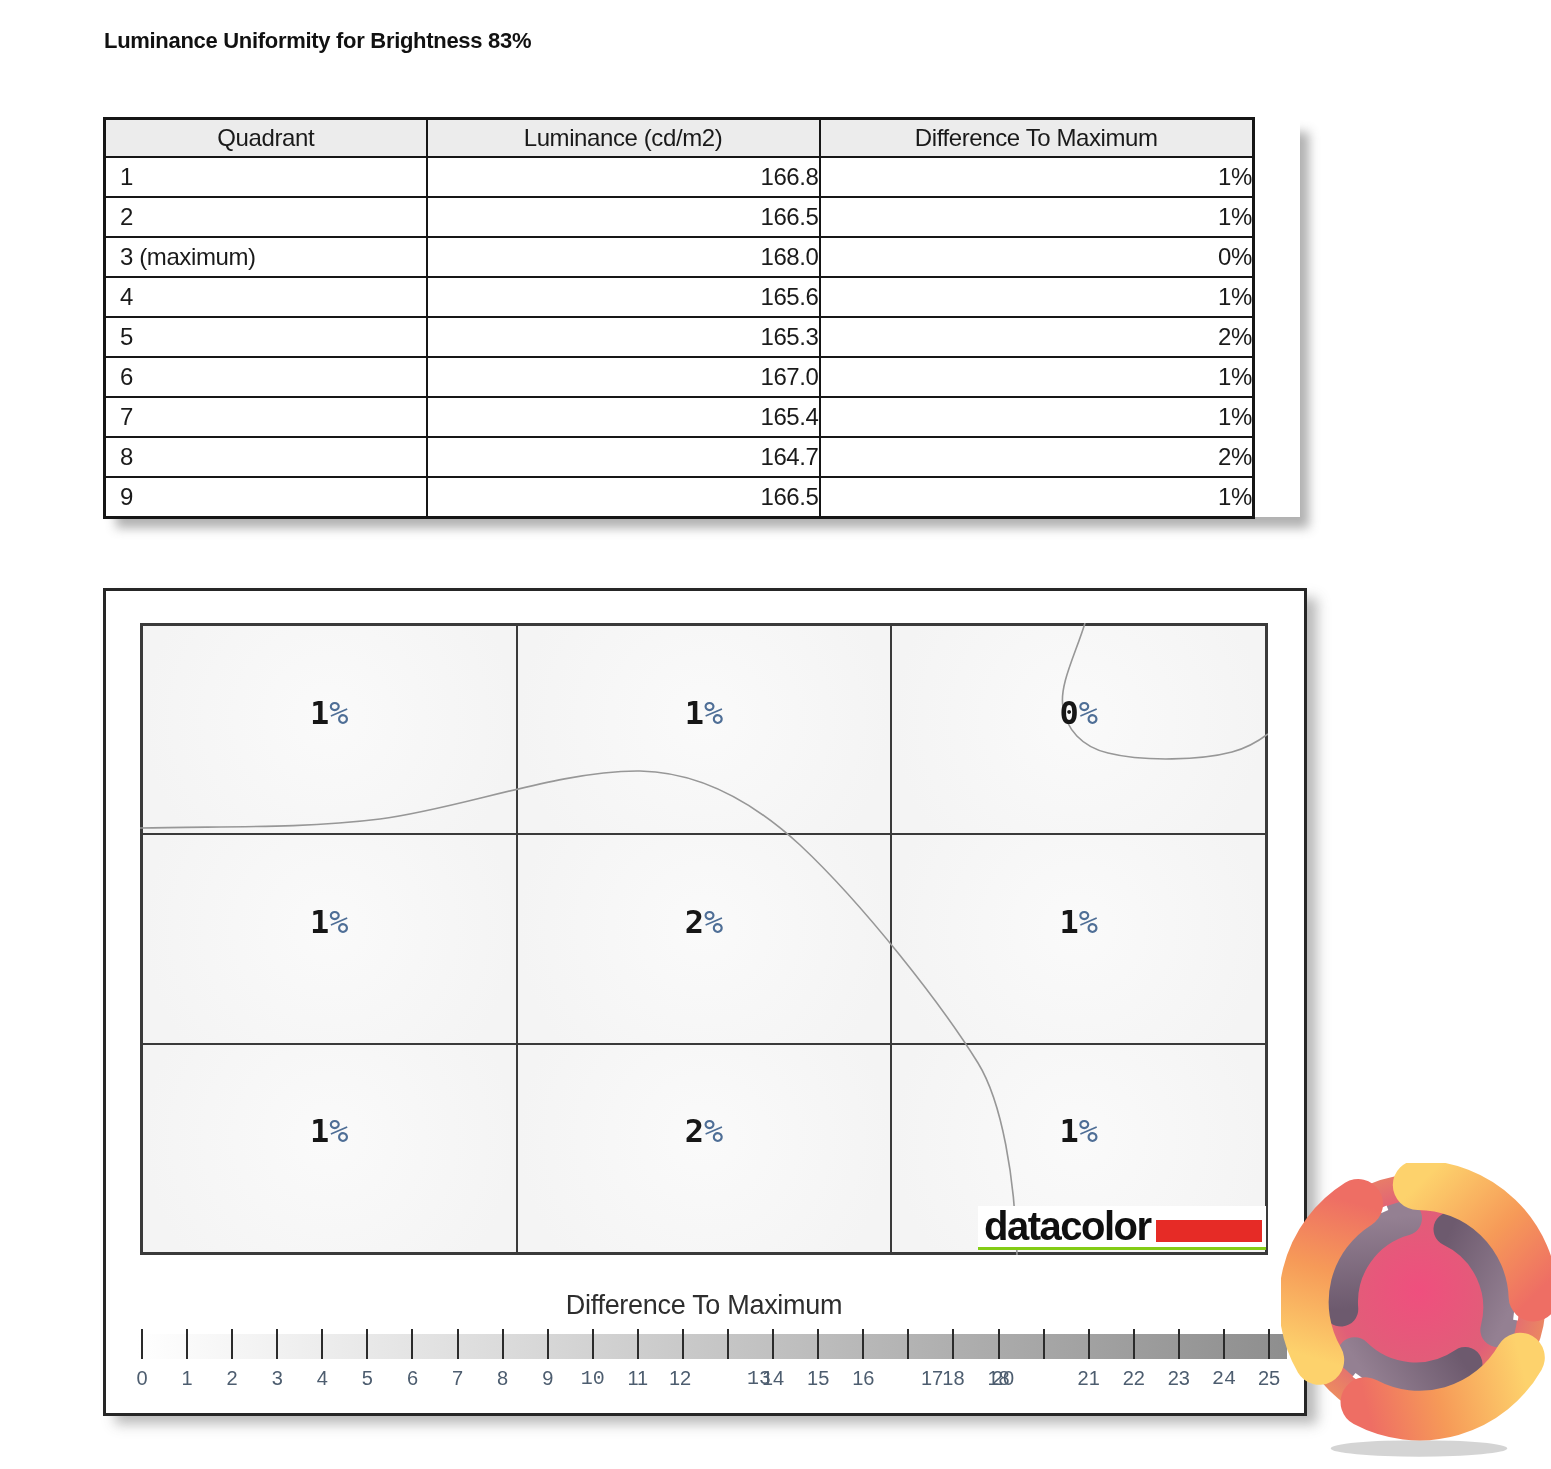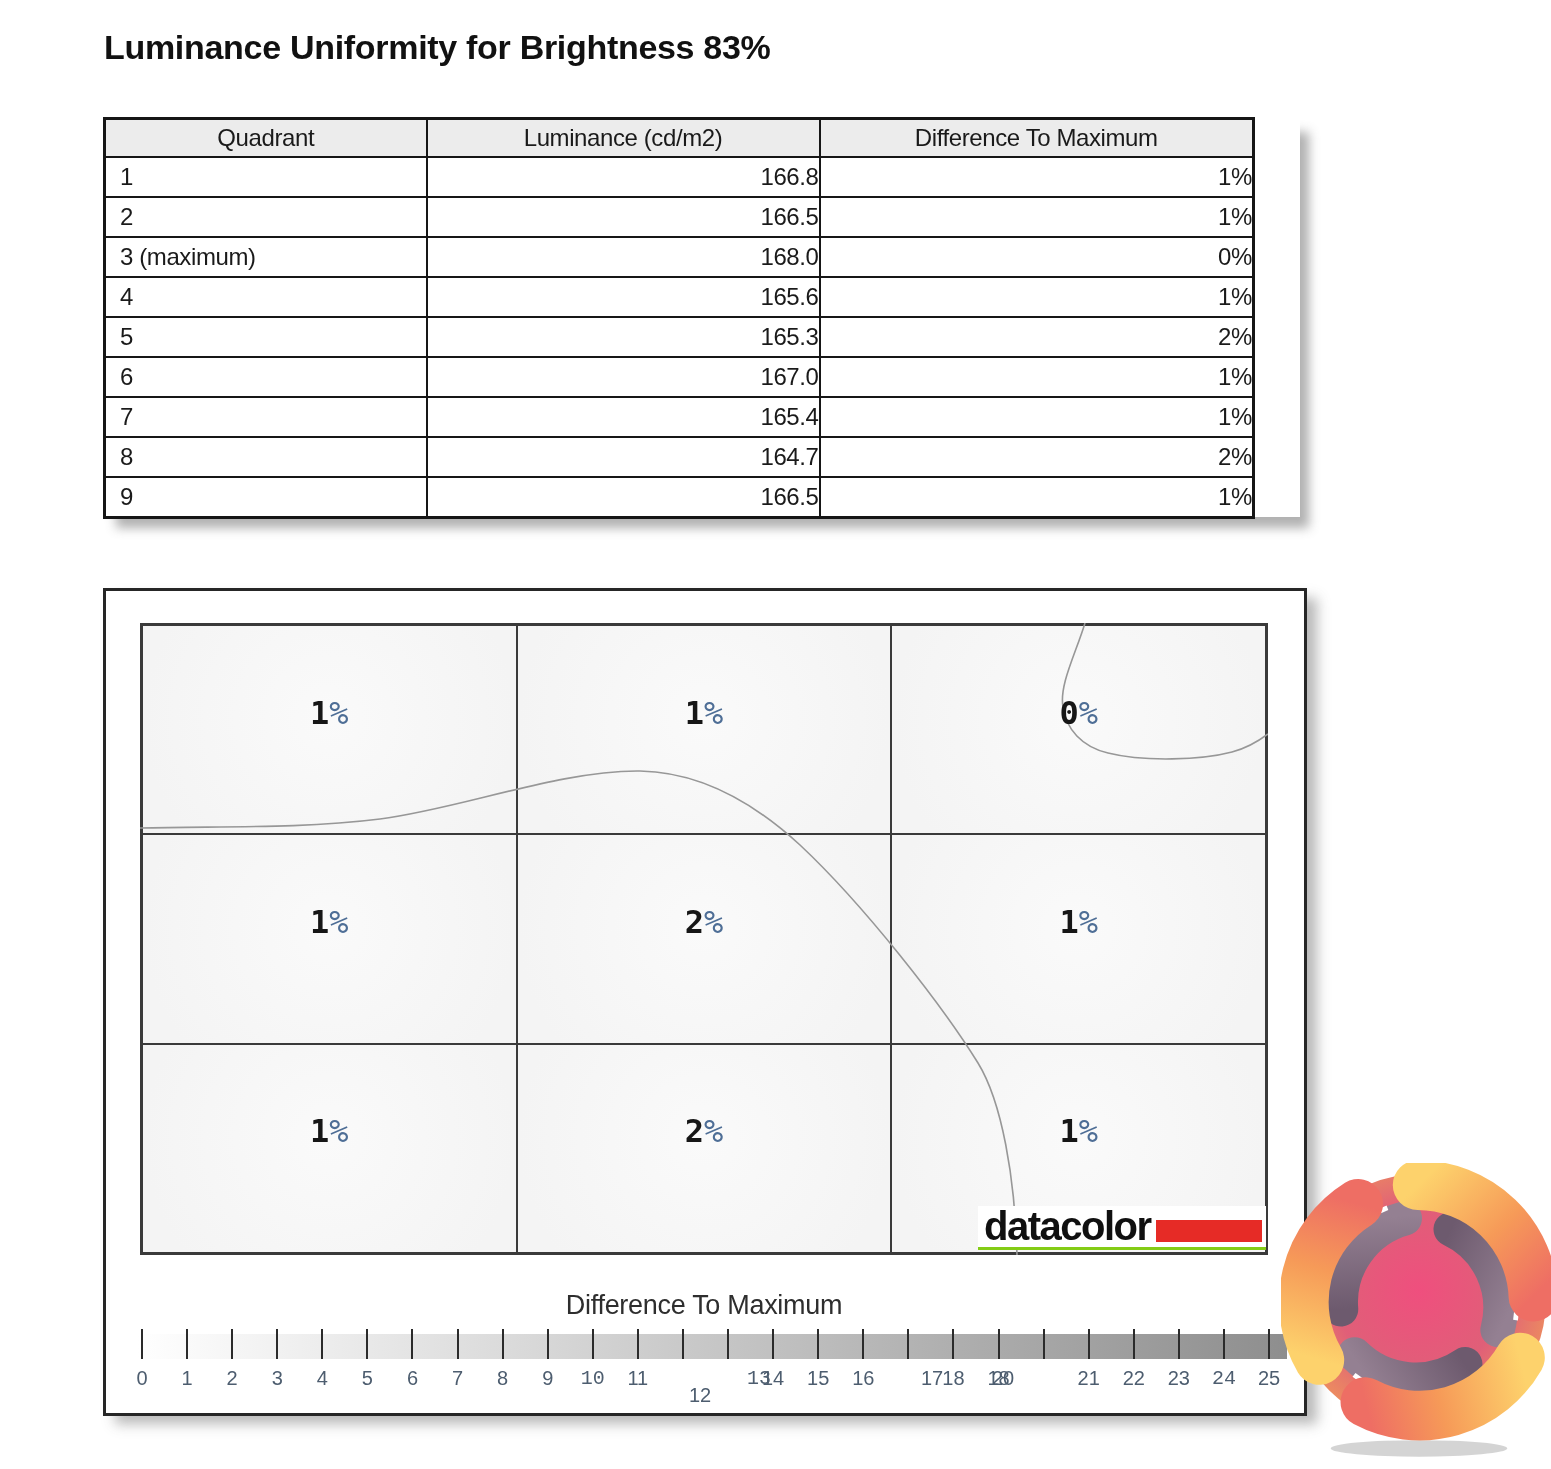--- a/index.html
+++ b/index.html
@@ -2,21 +2,21 @@
 <html><head>
 <meta charset="utf-8">
 <style>
   html,body{margin:0;padding:0;background:#ffffff;}
   #stage{
     position:relative;width:1551px;height:1469px;overflow:hidden;
     font-family:"Liberation Sans",sans-serif;color:#1f1f1f;background:#ffffff;
   }
   
   .page-title{
-    position:absolute;left:104px;top:28px;font-size:34px;font-weight:600;
+    position:absolute;left:104px;top:28px;font-size:22px;font-weight:600;
     letter-spacing:-0.3px;color:#111;
   }
   
   .sheet{
     position:absolute;left:103px;top:117px;width:1197px;height:400px;
     background:#fff;box-shadow:11px 13px 10px -2px rgba(70,70,70,.42);
   }
   table.lum{
     border-collapse:collapse;table-layout:fixed;width:1149px;
     font-size:24px;letter-spacing:-0.4px;color:#1a1a1a;
@@ -218,21 +218,21 @@
         <div class="tick-num" style="left: 303.56px;">7</div>
         <div class="tick" style="left: 364.64px;"></div>
         <div class="tick-num" style="left: 348.64px;">8</div>
         <div class="tick" style="left: 409.72px;"></div>
         <div class="tick-num" style="left: 393.72px;">9</div>
         <div class="tick" style="left: 454.8px;"></div>
         <div class="tick-num" style="left: 438.8px; font-family: Liberation Mono, monospace;">10</div>
         <div class="tick" style="left: 499.88px;"></div>
         <div class="tick-num" style="left: 483.88px;">11</div>
         <div class="tick" style="left: 544.96px;"></div>
-        <div class="tick-num" style="left: 546px; margin-top: 17px;">12</div>
+        <div class="tick-num" style="left: 526px;">12</div>
         <div class="tick" style="left: 590.04px;"></div>
         <div class="tick-num" style="left: 605px; font-family: Liberation Mono, monospace;">13</div>
         <div class="tick" style="left: 635.12px;"></div>
         <div class="tick-num" style="left: 619.12px;">14</div>
         <div class="tick" style="left: 680.2px;"></div>
         <div class="tick-num" style="left: 664.2px;">15</div>
         <div class="tick" style="left: 725.28px;"></div>
         <div class="tick-num" style="left: 709.28px;">16</div>
         <div class="tick" style="left: 770.36px;"></div>
         <div class="tick-num" style="left: 778px;">17</div>

